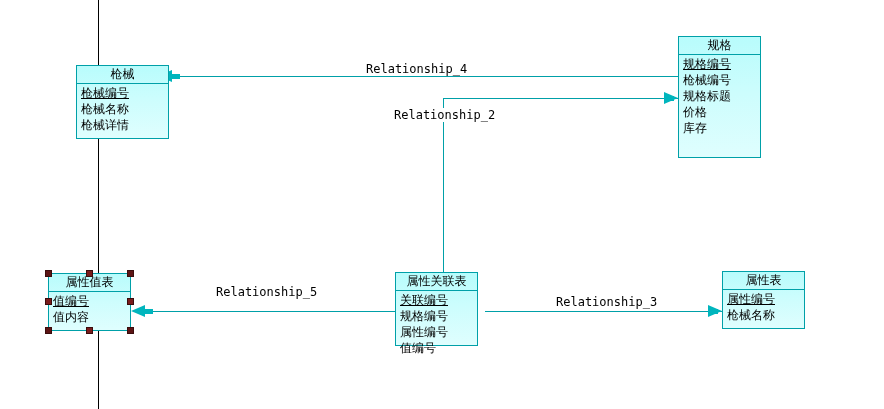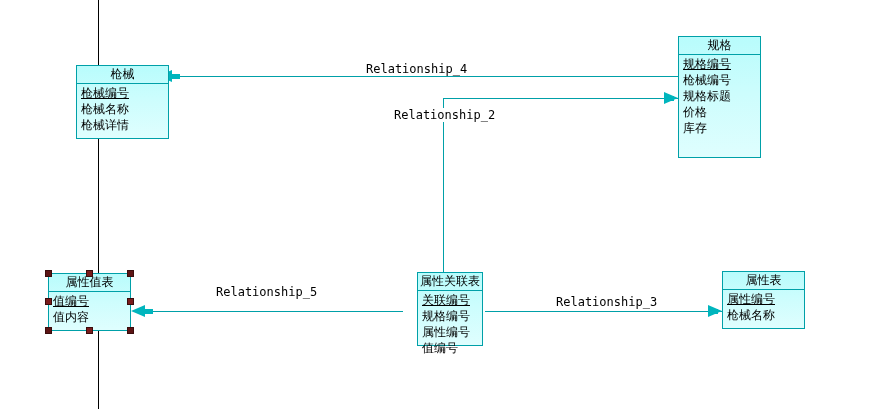--- a/index.html
+++ b/index.html
@@ -176,21 +176,21 @@
 
   <div class="handle" style="left:45px; top:270px;"></div>
   <div class="handle mid" style="left:86px; top:270px;"></div>
   <div class="handle" style="left:127px; top:270px;"></div>
   <div class="handle mid" style="left:45px; top:298px;"></div>
   <div class="handle mid" style="left:127px; top:298px;"></div>
   <div class="handle" style="left:45px; top:327px;"></div>
   <div class="handle mid" style="left:86px; top:327px;"></div>
   <div class="handle" style="left:127px; top:327px;"></div>
 
-  <div class="entity" style="left:417px; top:272px; width:66px; height:74px;">
+  <div class="entity" style="left:395px; top:272px; width:83px; height:74px;">
     <div class="entity-header">属性关联表</div>
     <div class="entity-body">
       <div class="attr pk">关联编号</div>
       <div class="attr">规格编号</div>
       <div class="attr">属性编号</div>
       <div class="attr">值编号</div>
     </div>
   </div>
 
   <div class="entity" style="left:722px; top:271px; width:83px; height:58px;">

